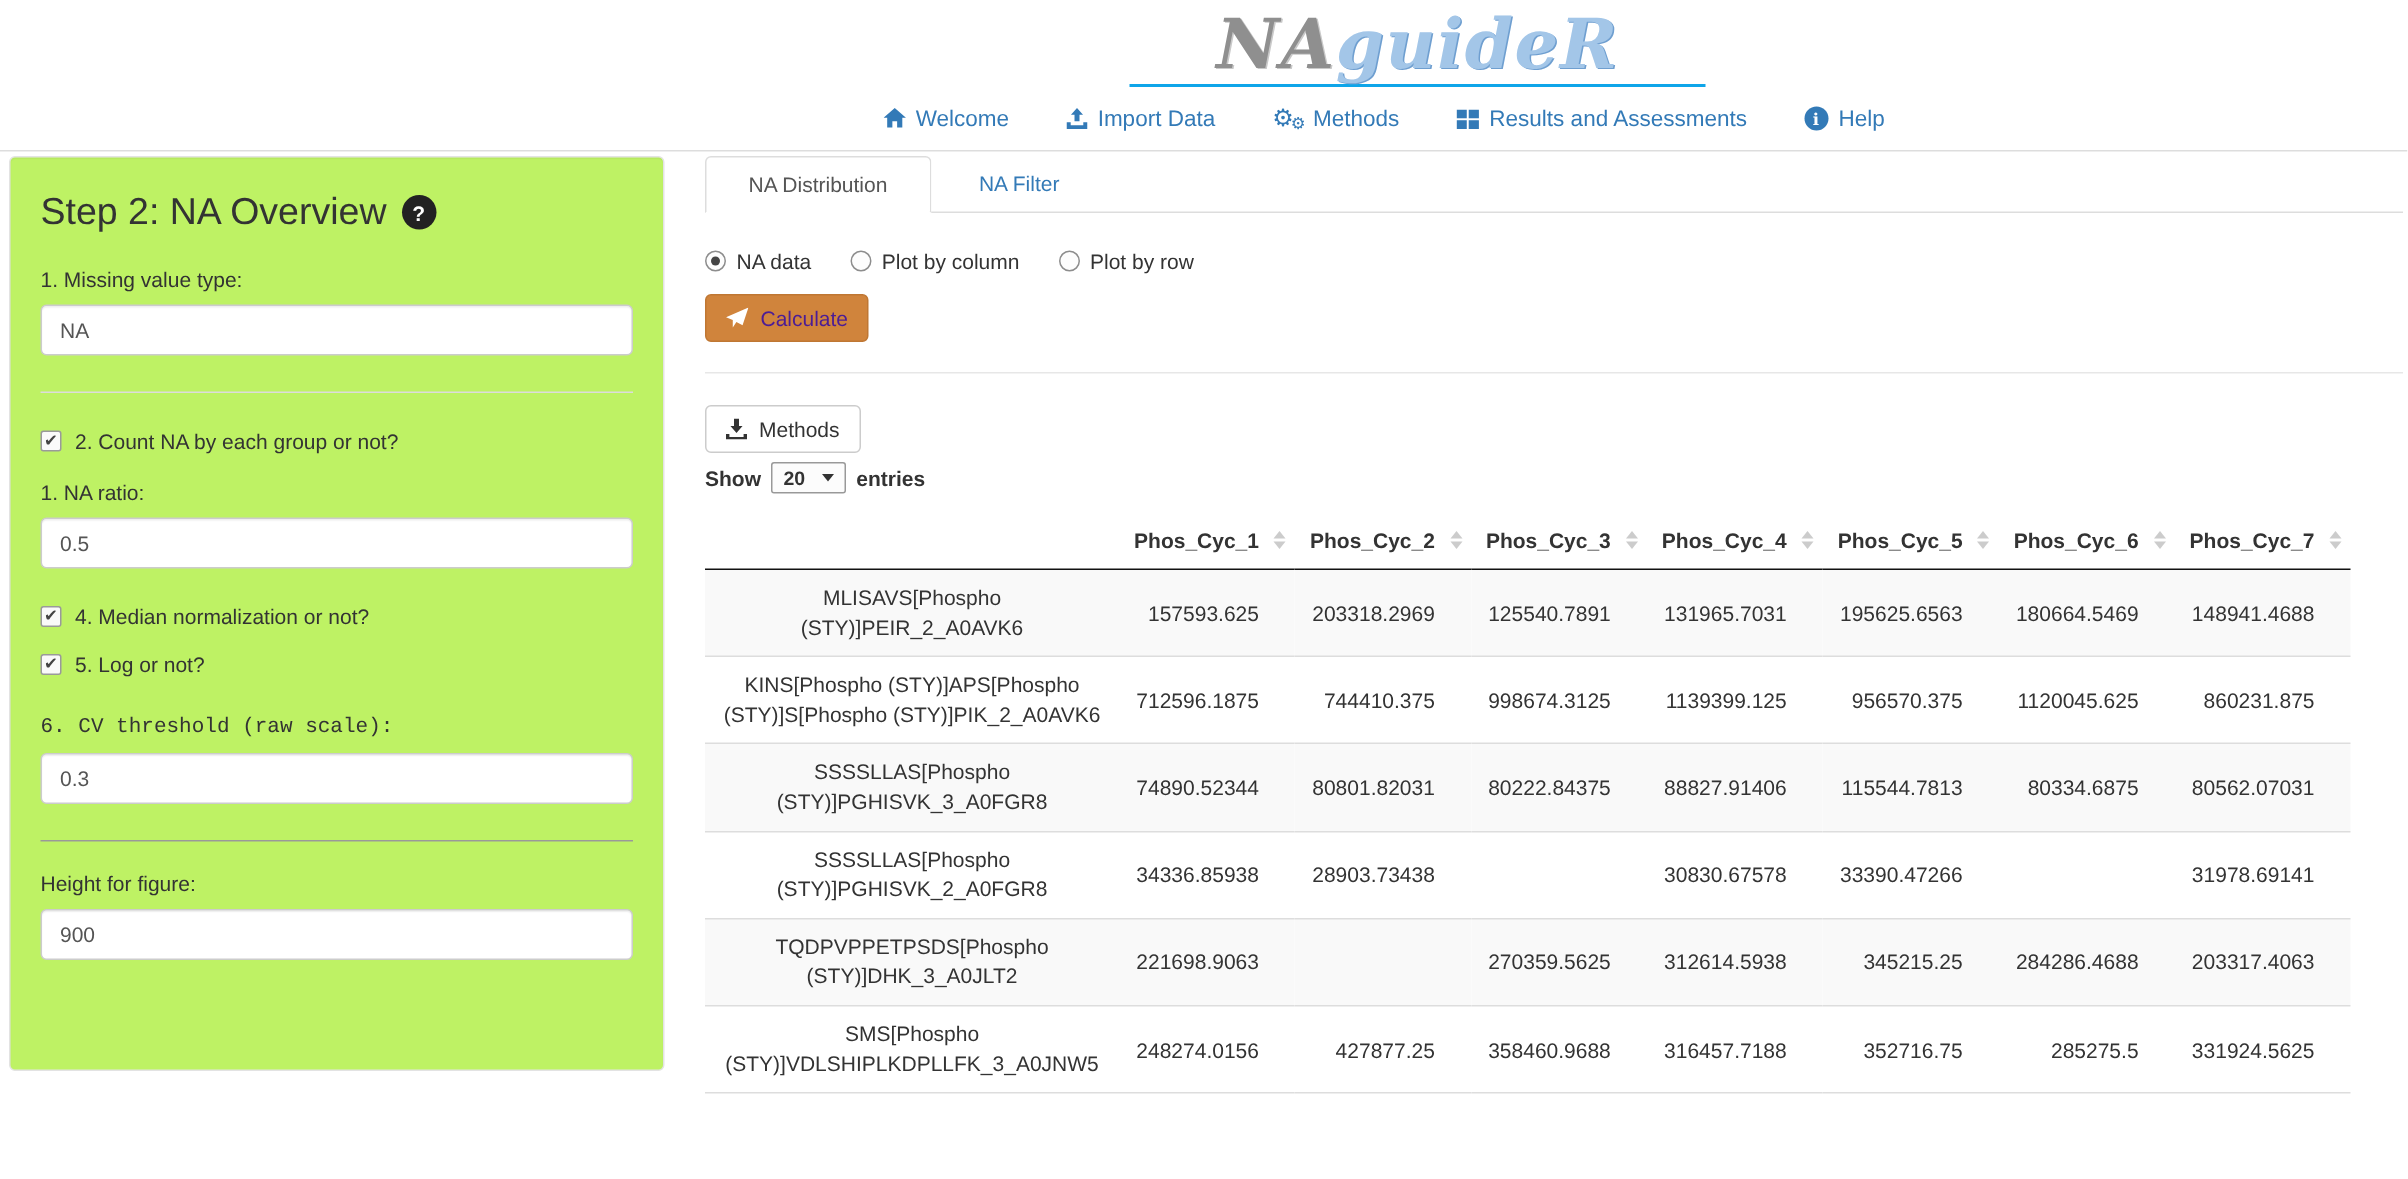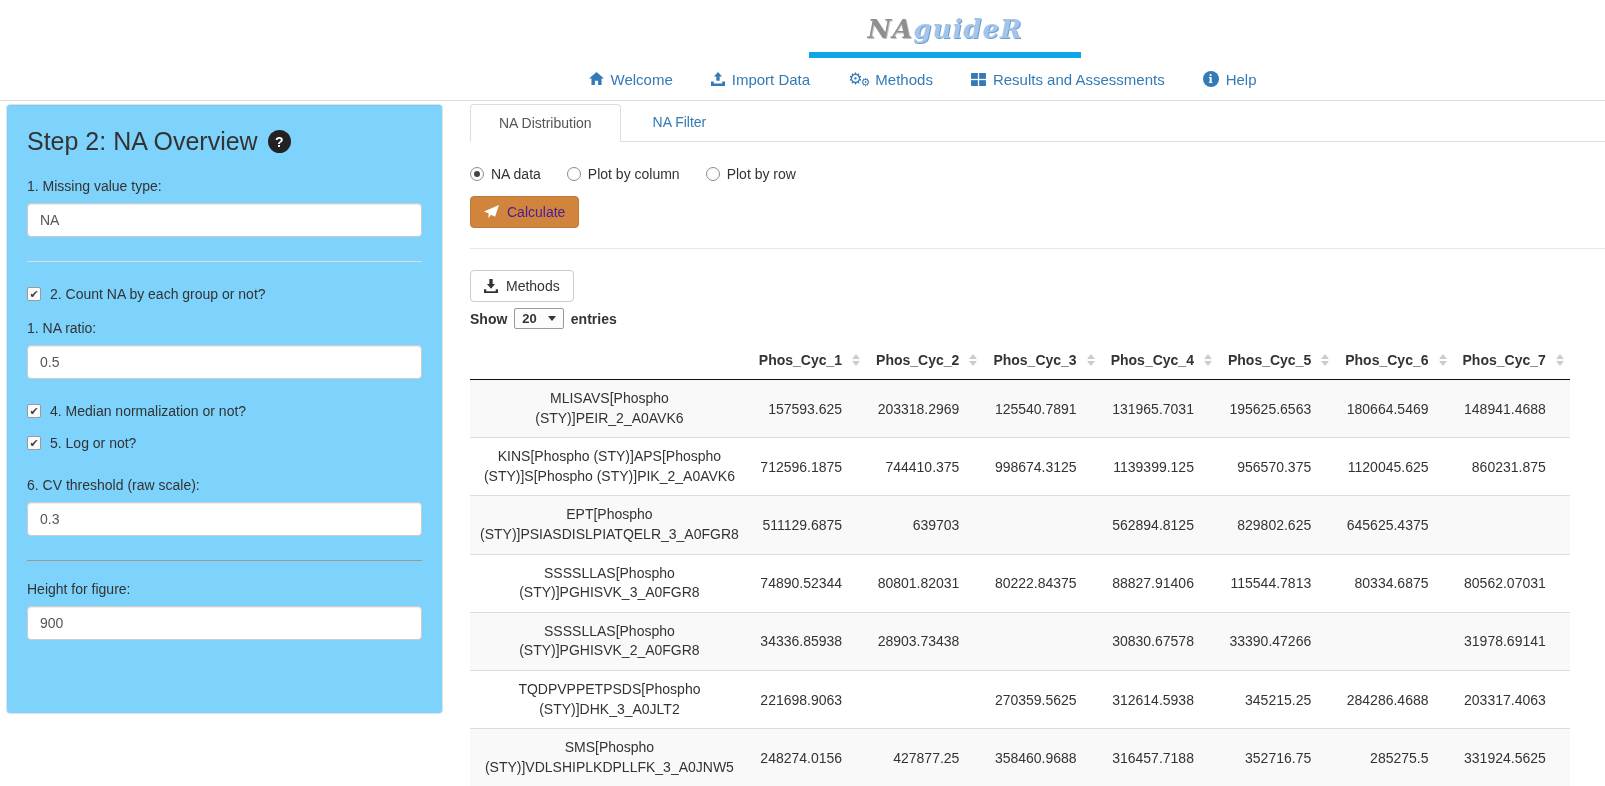--- a/index.html
+++ b/index.html
@@ -9,22 +9,22 @@
     background:#fff; color:#333;
     font-family:"Liberation Sans","DejaVu Sans",sans-serif;
     font-size:14px;
   }
 
   
   .logo-row { display:flex; justify-content:center; padding-top:4px; height:58px; }
   .logo {
     margin-left:285px;
     font-family:"DejaVu Serif",serif; font-style:italic; font-weight:bold;
-    font-size:26px; line-height:50px; letter-spacing:1px;
-    border-bottom:6px solid #0ea5e9; padding:0 58px 2px;
+    font-size:46px; line-height:50px; letter-spacing:1px;
+    border-bottom:2px solid #0ea5e9; padding:0 58px 2px;
   }
   .logo .p1 { color:#8f8f8f; text-shadow:1px 1px 0 #c9c9c9; }
   .logo .p2 { color:#a3c6e8; text-shadow:1px 1px 0 #6f9fd0; }
 
   
   .nav-wrap { border-bottom:1px solid #ddd; }
   .nav-list { display:flex; justify-content:center; margin-left:240px; align-items:center; }
   .nav-item {
     display:flex; align-items:center; gap:7px;
     padding:10px 15px; margin:0 3px; color:#337ab7; font-size:15px;
@@ -46,21 +46,21 @@
     font-size:11px; font-weight:bold; font-family:"DejaVu Serif",serif;
   }
 
   
   .content { display:flex; align-items:flex-start; margin-top:3px; }
 
   
   .sidebar {
     width:437px; min-width:437px; height:610px;
     margin-left:6px; padding:20px;
-    background:#7dd3fc; border:1px solid #e3e3e3; border-radius:4px;
+    background:#bef264; border:1px solid #e3e3e3; border-radius:4px;
     box-shadow:inset 0 1px 1px rgba(0,0,0,.05);
   }
   .sidebar-title {
     font-size:25px; color:#333; display:flex; align-items:center; gap:10px;
     margin:2px 0 22px;
   }
   .q-circle {
     width:23px; height:23px; border-radius:50%; background:#222; color:#fff;
     display:inline-flex; align-items:center; justify-content:center;
     font-size:14px; font-weight:bold; cursor:pointer;
@@ -215,21 +215,21 @@
     <div class="check-row" style="margin-top:24px;">
       <span class="checkbox">✔</span>
       <span>4. Median normalization or not?</span>
     </div>
 
     <div class="check-row">
       <span class="checkbox">✔</span>
       <span>5. Log or not?</span>
     </div>
 
-    <div class="field-label" style="margin-top:26px;">6. CV threshold (raw scale):</div>
+    <div class="field-label" style="margin-top:26px;font-family:Liberation Mono, monospace;">6. CV threshold (raw scale):</div>
     <input class="text-input" type="text" value="0.3" style="">
 
     <div class="divider dark"></div>
 
     <div class="field-label">Height for figure:</div>
     <input class="text-input" type="text" value="900" style="">
   </div>
 
   <div class="main">
 
@@ -338,30 +338,20 @@
           <td class="name">KINS[Phospho (STY)]APS[Phospho (STY)]S[Phospho (STY)]PIK_2_A0AVK6</td>
           <td>712596.1875</td>
           <td>744410.375</td>
           <td>998674.3125</td>
           <td>1139399.125</td>
           <td>956570.375</td>
           <td>1120045.625</td>
           <td>860231.875</td>
         </tr>
         <tr>
-          <td class="name">EPT[Phospho (STY)]PSIASDISLPIATQELR_3_A0FGR8</td>
-          <td>511129.6875</td>
-          <td>639703</td>
-          <td></td>
-          <td>562894.8125</td>
-          <td>829802.625</td>
-          <td>645625.4375</td>
-          <td></td>
-        </tr>
-        <tr>
           <td class="name">SSSSLLAS[Phospho (STY)]PGHISVK_3_A0FGR8</td>
           <td>74890.52344</td>
           <td>80801.82031</td>
           <td>80222.84375</td>
           <td>88827.91406</td>
           <td>115544.7813</td>
           <td>80334.6875</td>
           <td>80562.07031</td>
         </tr>
         <tr>

